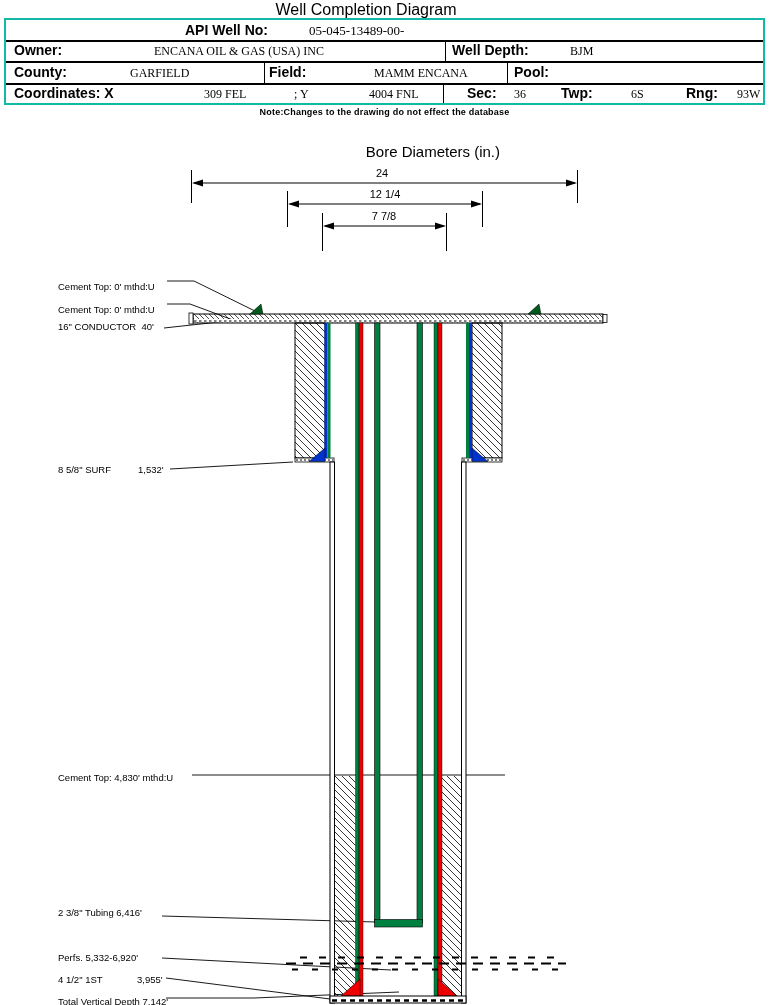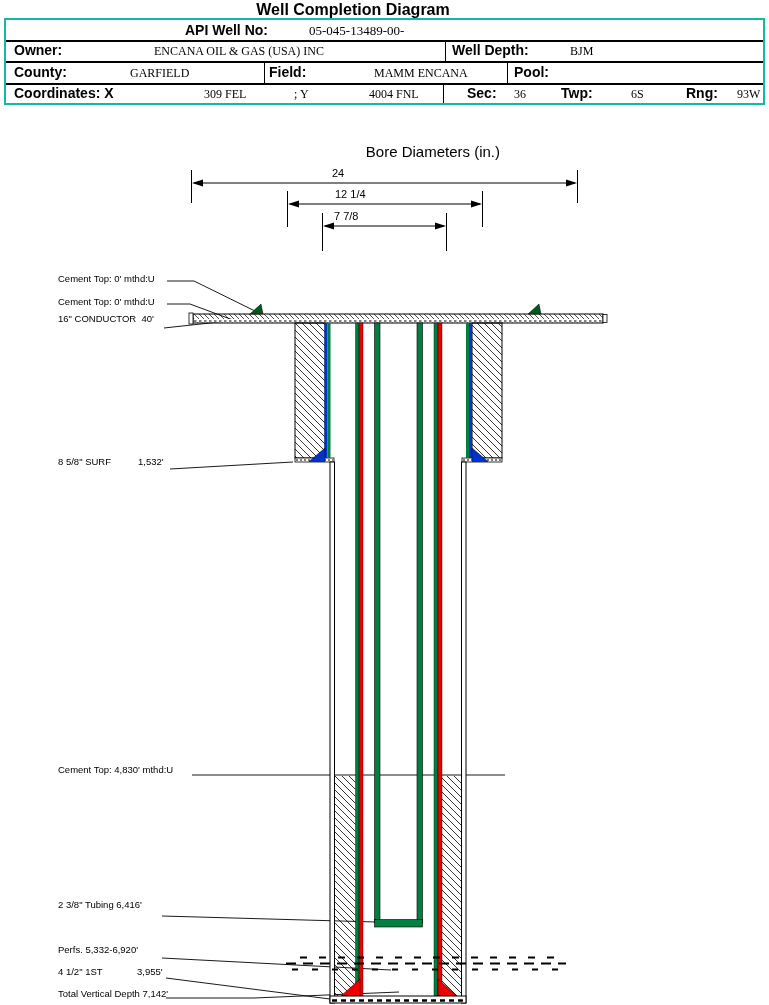--- a/index.html
+++ b/index.html
@@ -1,28 +1,28 @@
 <!DOCTYPE html>
 <html><head>
 <meta charset="utf-8">
 <style>
   html,body{margin:0;padding:0;background:#fff;}
   .page{position:relative;width:769px;height:1005px;background:#fff;overflow:hidden;
         font-family:"Liberation Sans",sans-serif;color:#000;}
   .abs{position:absolute;}
-  .title{left:3px;top:1px;width:700px;text-align:center;font-size:16px;font-weight:bold;}
+  .title{left:16px;top:1px;width:700px;text-align:center;font-size:16px;font-weight:normal;}
   .tbl{left:4px;top:18px;width:757px;height:83px;border:2px solid #14b8a6;}
   .hline{position:absolute;left:0;width:100%;height:2px;background:#000;}
   .vline{position:absolute;width:1px;background:#000;}
   .bl{position:absolute;font-size:14px;font-weight:bold;white-space:pre;}
   .vl{position:absolute;font-size:12px;white-space:pre;font-family:Liberation Serif, serif;}
   .note{left:0;top:107px;width:769px;text-align:center;font-size:9px;font-weight:bold;letter-spacing:.2px;}
   .bore-title{left:300px;top:143px;width:200px;text-align:right;font-size:15px;}
-  .dimlabel{position:absolute;font-size:11px;text-align:left;width:100px;}
-  .ann{position:absolute;font-size:9.5px;white-space:pre;}
+  .dimlabel{position:absolute;font-size:11px;text-align:center;width:100px;}
+  .ann{position:absolute;font-size:9.5px;white-space:pre;margin-top:8px;}
   svg{position:absolute;left:0;top:0;}
 </style>
 </head>
 <body>
 
 <div class="page">
 
   <div class="abs title">Well Completion Diagram</div>
 
   <div class="abs tbl">
@@ -54,20 +54,21 @@
     <span class="vl" style="left:288px;top:67px">; Y</span>
     <span class="vl" style="left:363px;top:67px">4004 FNL</span>
     <span class="bl" style="left:461px;top:65px">Sec:</span>
     <span class="vl" style="left:508px;top:67px">36</span>
     <span class="bl" style="left:555px;top:65px">Twp:</span>
     <span class="vl" style="left:625px;top:67px">6S</span>
     <span class="bl" style="left:680px;top:65px">Rng:</span>
     <span class="vl" style="left:731px;top:67px">93W</span>
   </div>
 
+  <div class="abs note">Note:Changes to the drawing do not effect the database</div>
 
   <div class="abs bore-title">Bore Diameters (in.)</div>
   <span class="dimlabel" style="left:332px;top:167px">24</span>
   <span class="dimlabel" style="left:335px;top:188px">12 1/4</span>
   <span class="dimlabel" style="left:334px;top:210px">7 7/8</span>
 
   <svg width="769" height="1005" viewBox="0 0 769 1005">
     <defs>
       <pattern id="hatch" width="7" height="7" patternUnits="userSpaceOnUse">
         <path d="M-1,-1 L8,8" stroke="#000" stroke-width="0.8" fill="none"></path>

